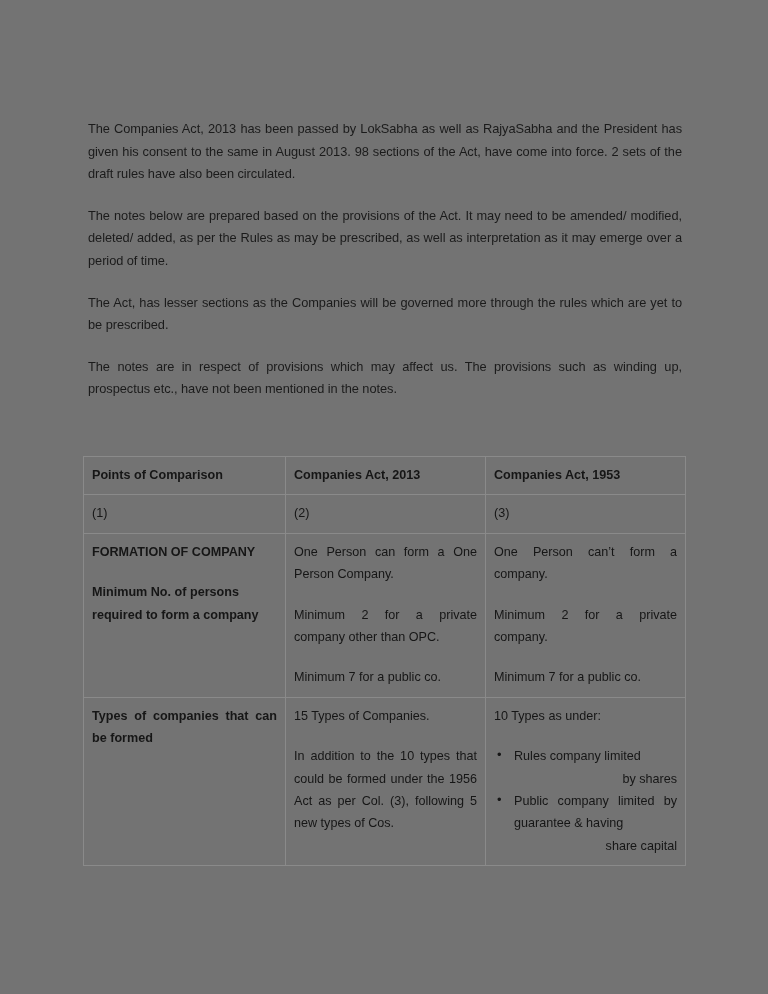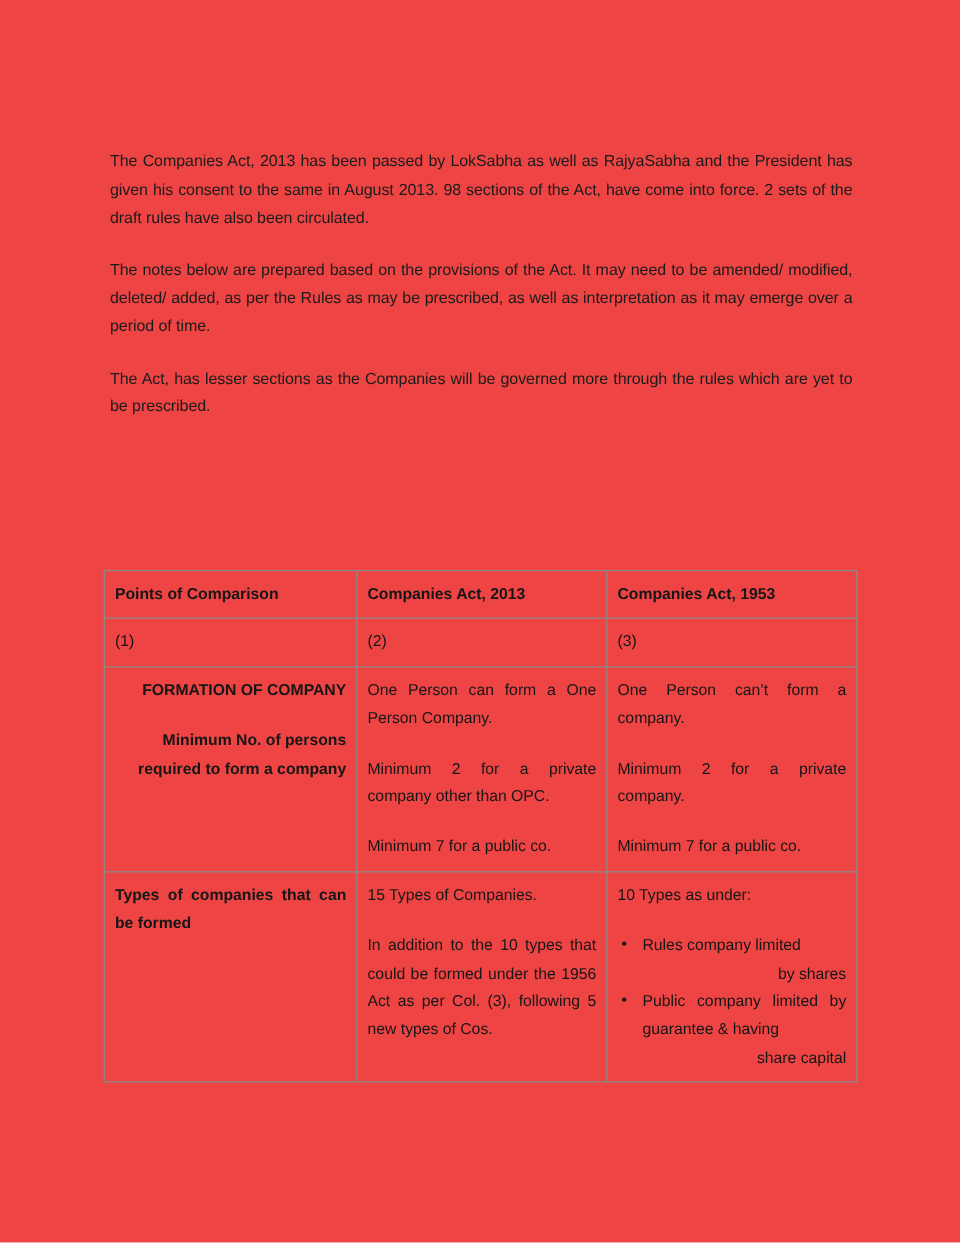--- a/index.html
+++ b/index.html
@@ -15,21 +15,21 @@
     color: #171717;
     -webkit-font-smoothing: antialiased;
   }
 
   .page {
     position: absolute;
     left: 0;
     top: 0;
     width: 768px;
     height: 994px;
-    background: #ef4444;
+    background: #737373;
     overflow: hidden;
   }
 
   .content {
     position: absolute;
     left: 88px;
     top: 118px;
     width: 594px;
   }
 
@@ -77,21 +77,21 @@
     padding-top: 6px;
     padding-bottom: 9px;
   }
 
   td.label { font-weight: bold; }
   td.just { text-align: justify; text-justify: inter-word; }
 
   .cellp { margin: 0 0 18px 0; }
   .cellp:last-child { margin-bottom: 0; }
 
-  td.formation-left { padding-top: 8px; text-align: right; }
+  td.formation-left { padding-top: 8px; }
   td.formation-mid, td.formation-right { padding-top: 68px; padding-bottom: 40px; }
 
   ul.bul {
     margin: 17px 0 0 0;
     padding: 0 0 0 20px;
     list-style: none;
   }
   ul.bul li {
     position: relative;
     text-align: justify;
@@ -112,20 +112,21 @@
 </style>
 </head>
 <body>
 
 <div class="page">
 
   <div class="content">
     <p class="para">The Companies Act, 2013 has been passed by LokSabha as well as RajyaSabha and the President has given his consent to the same in August 2013.  98 sections of the Act, have come into force.  2 sets of the draft rules have also been circulated.</p>
     <p class="para">The notes below are prepared based on the provisions of the Act.  It may need to be amended/ modified, deleted/ added, as per the Rules as may be prescribed, as well as interpretation as it may emerge over a period of time.</p>
     <p class="para">The Act, has lesser sections as the Companies will be governed more through the rules which are yet to be prescribed.</p>
+    <p class="para">The notes are in respect of provisions which may affect us.  The provisions such as winding up, prospectus etc., have not been mentioned in the notes.</p>
   </div>
 
   <table class="cmp">
     <colgroup>
       <col class="c1">
         <col class="c2">
         <col class="c3">
     </colgroup>
     <tbody>
       <tr>

